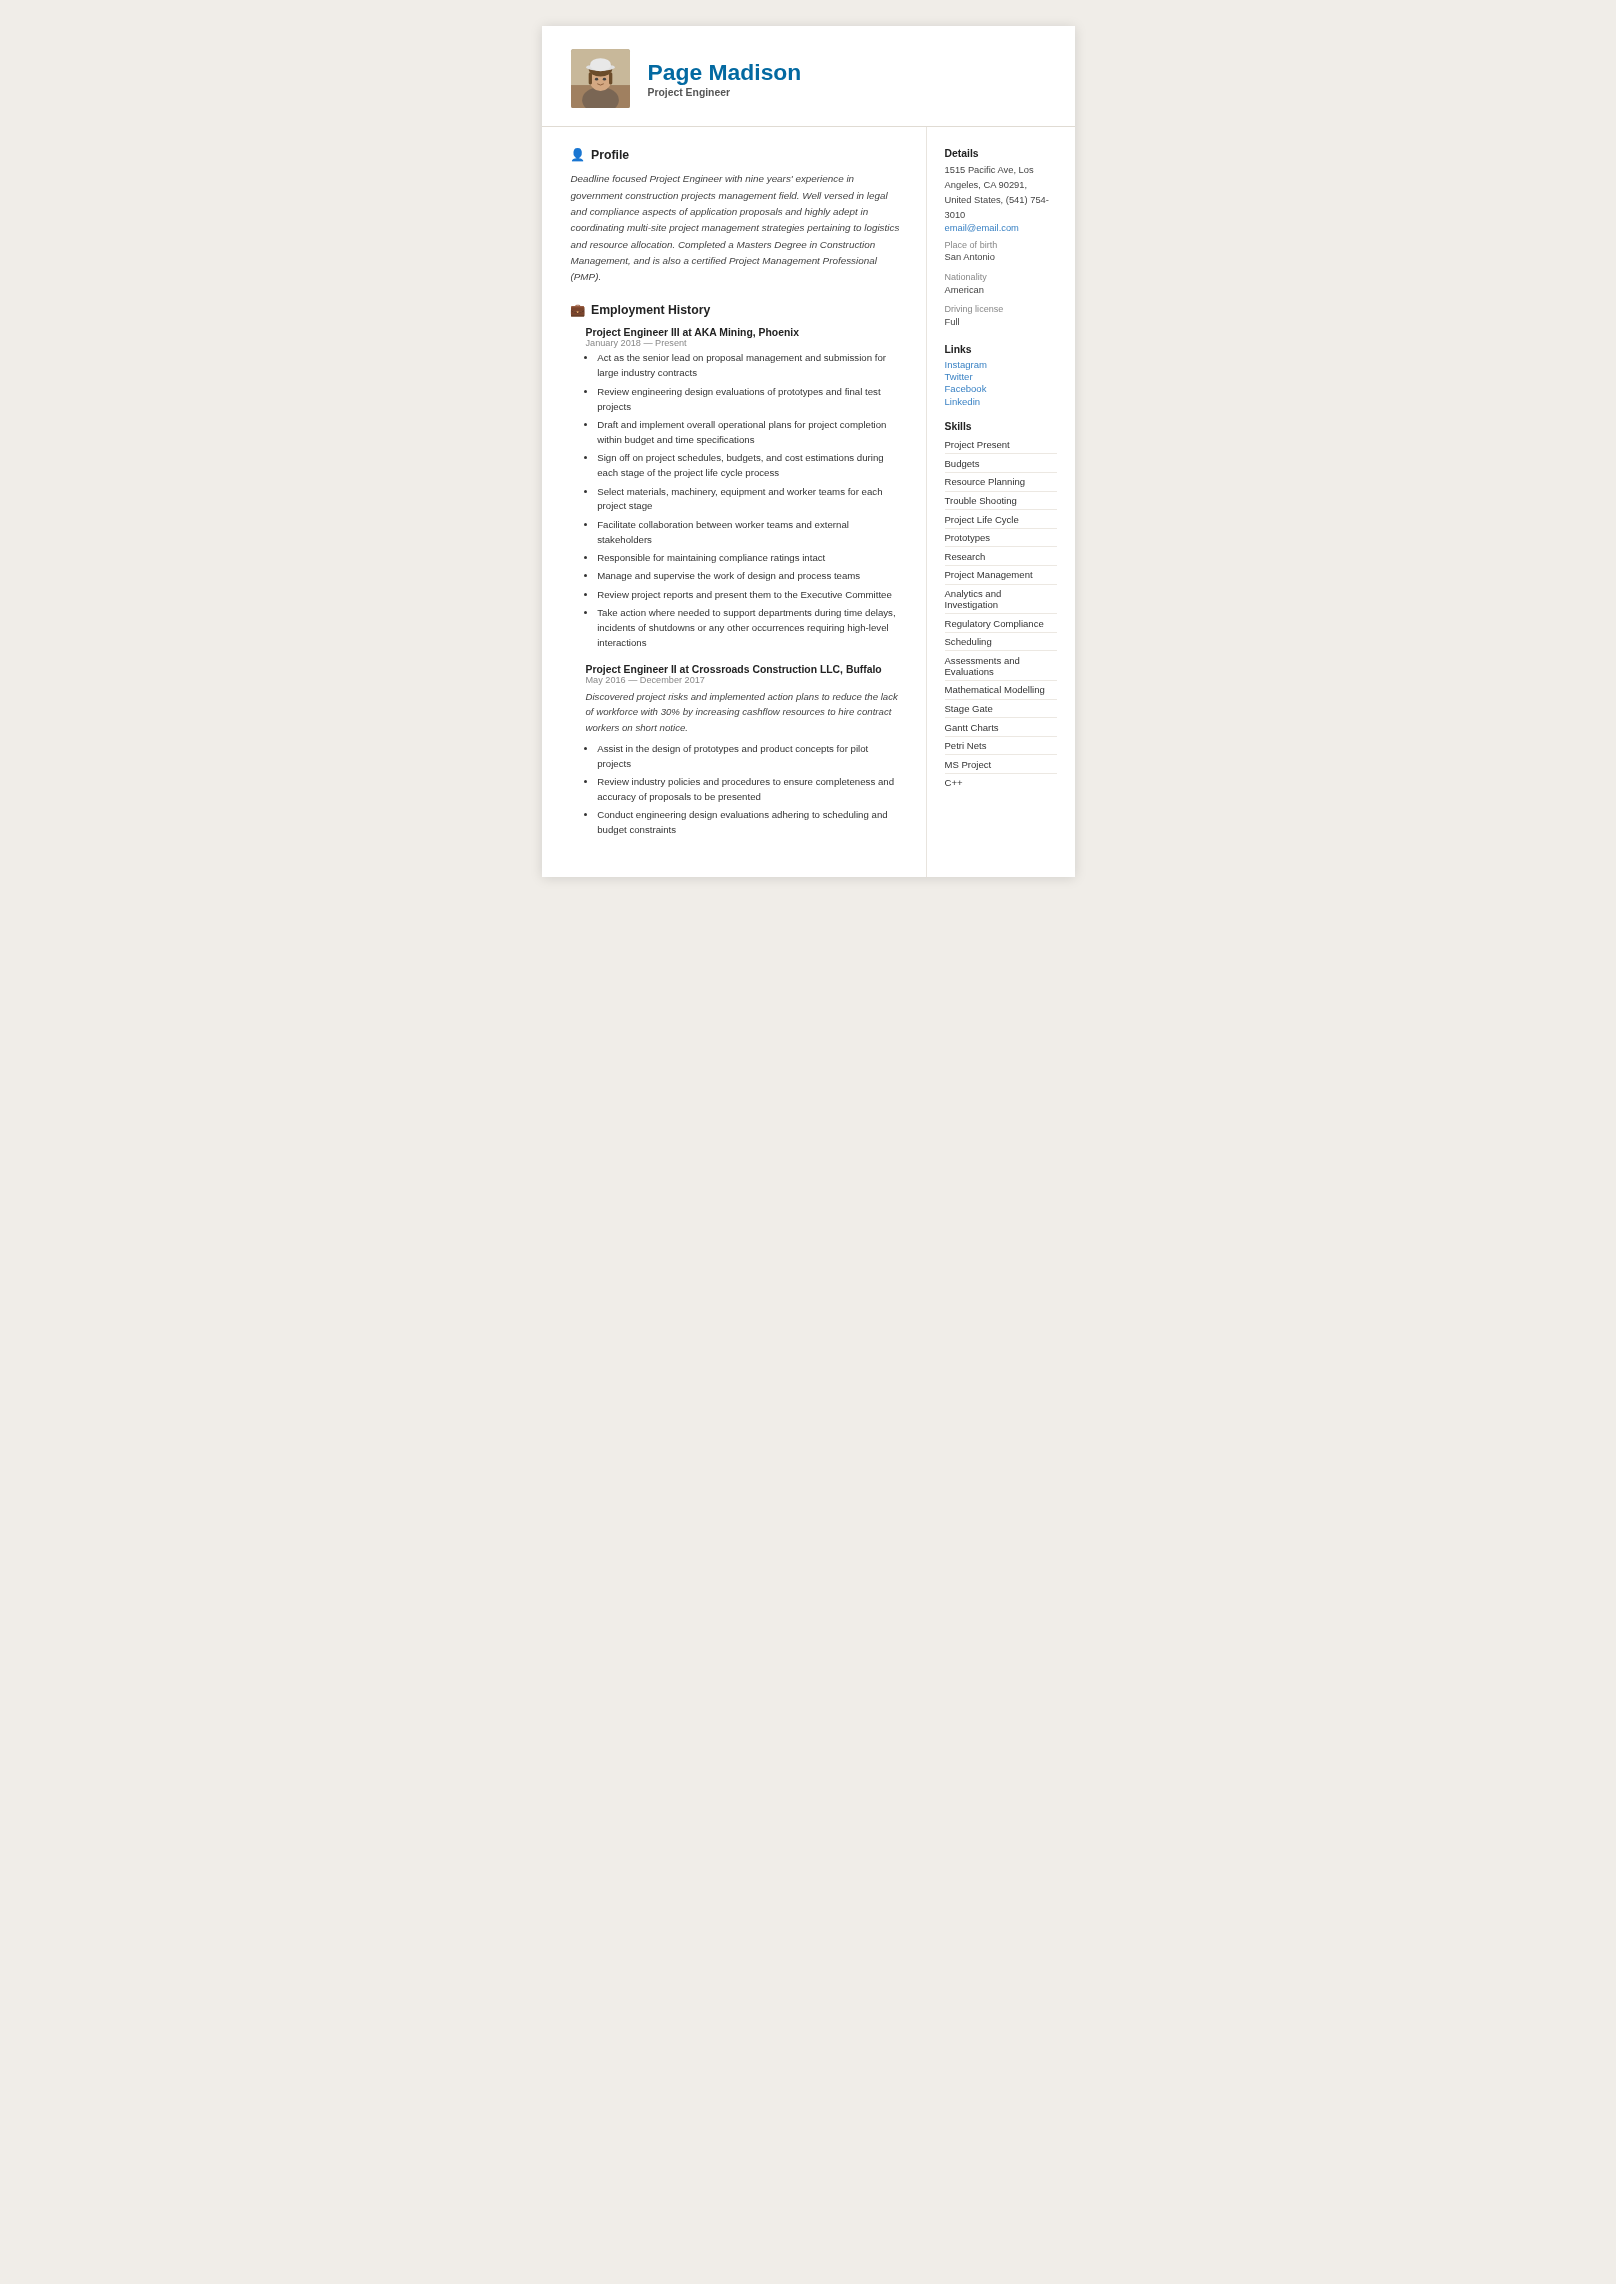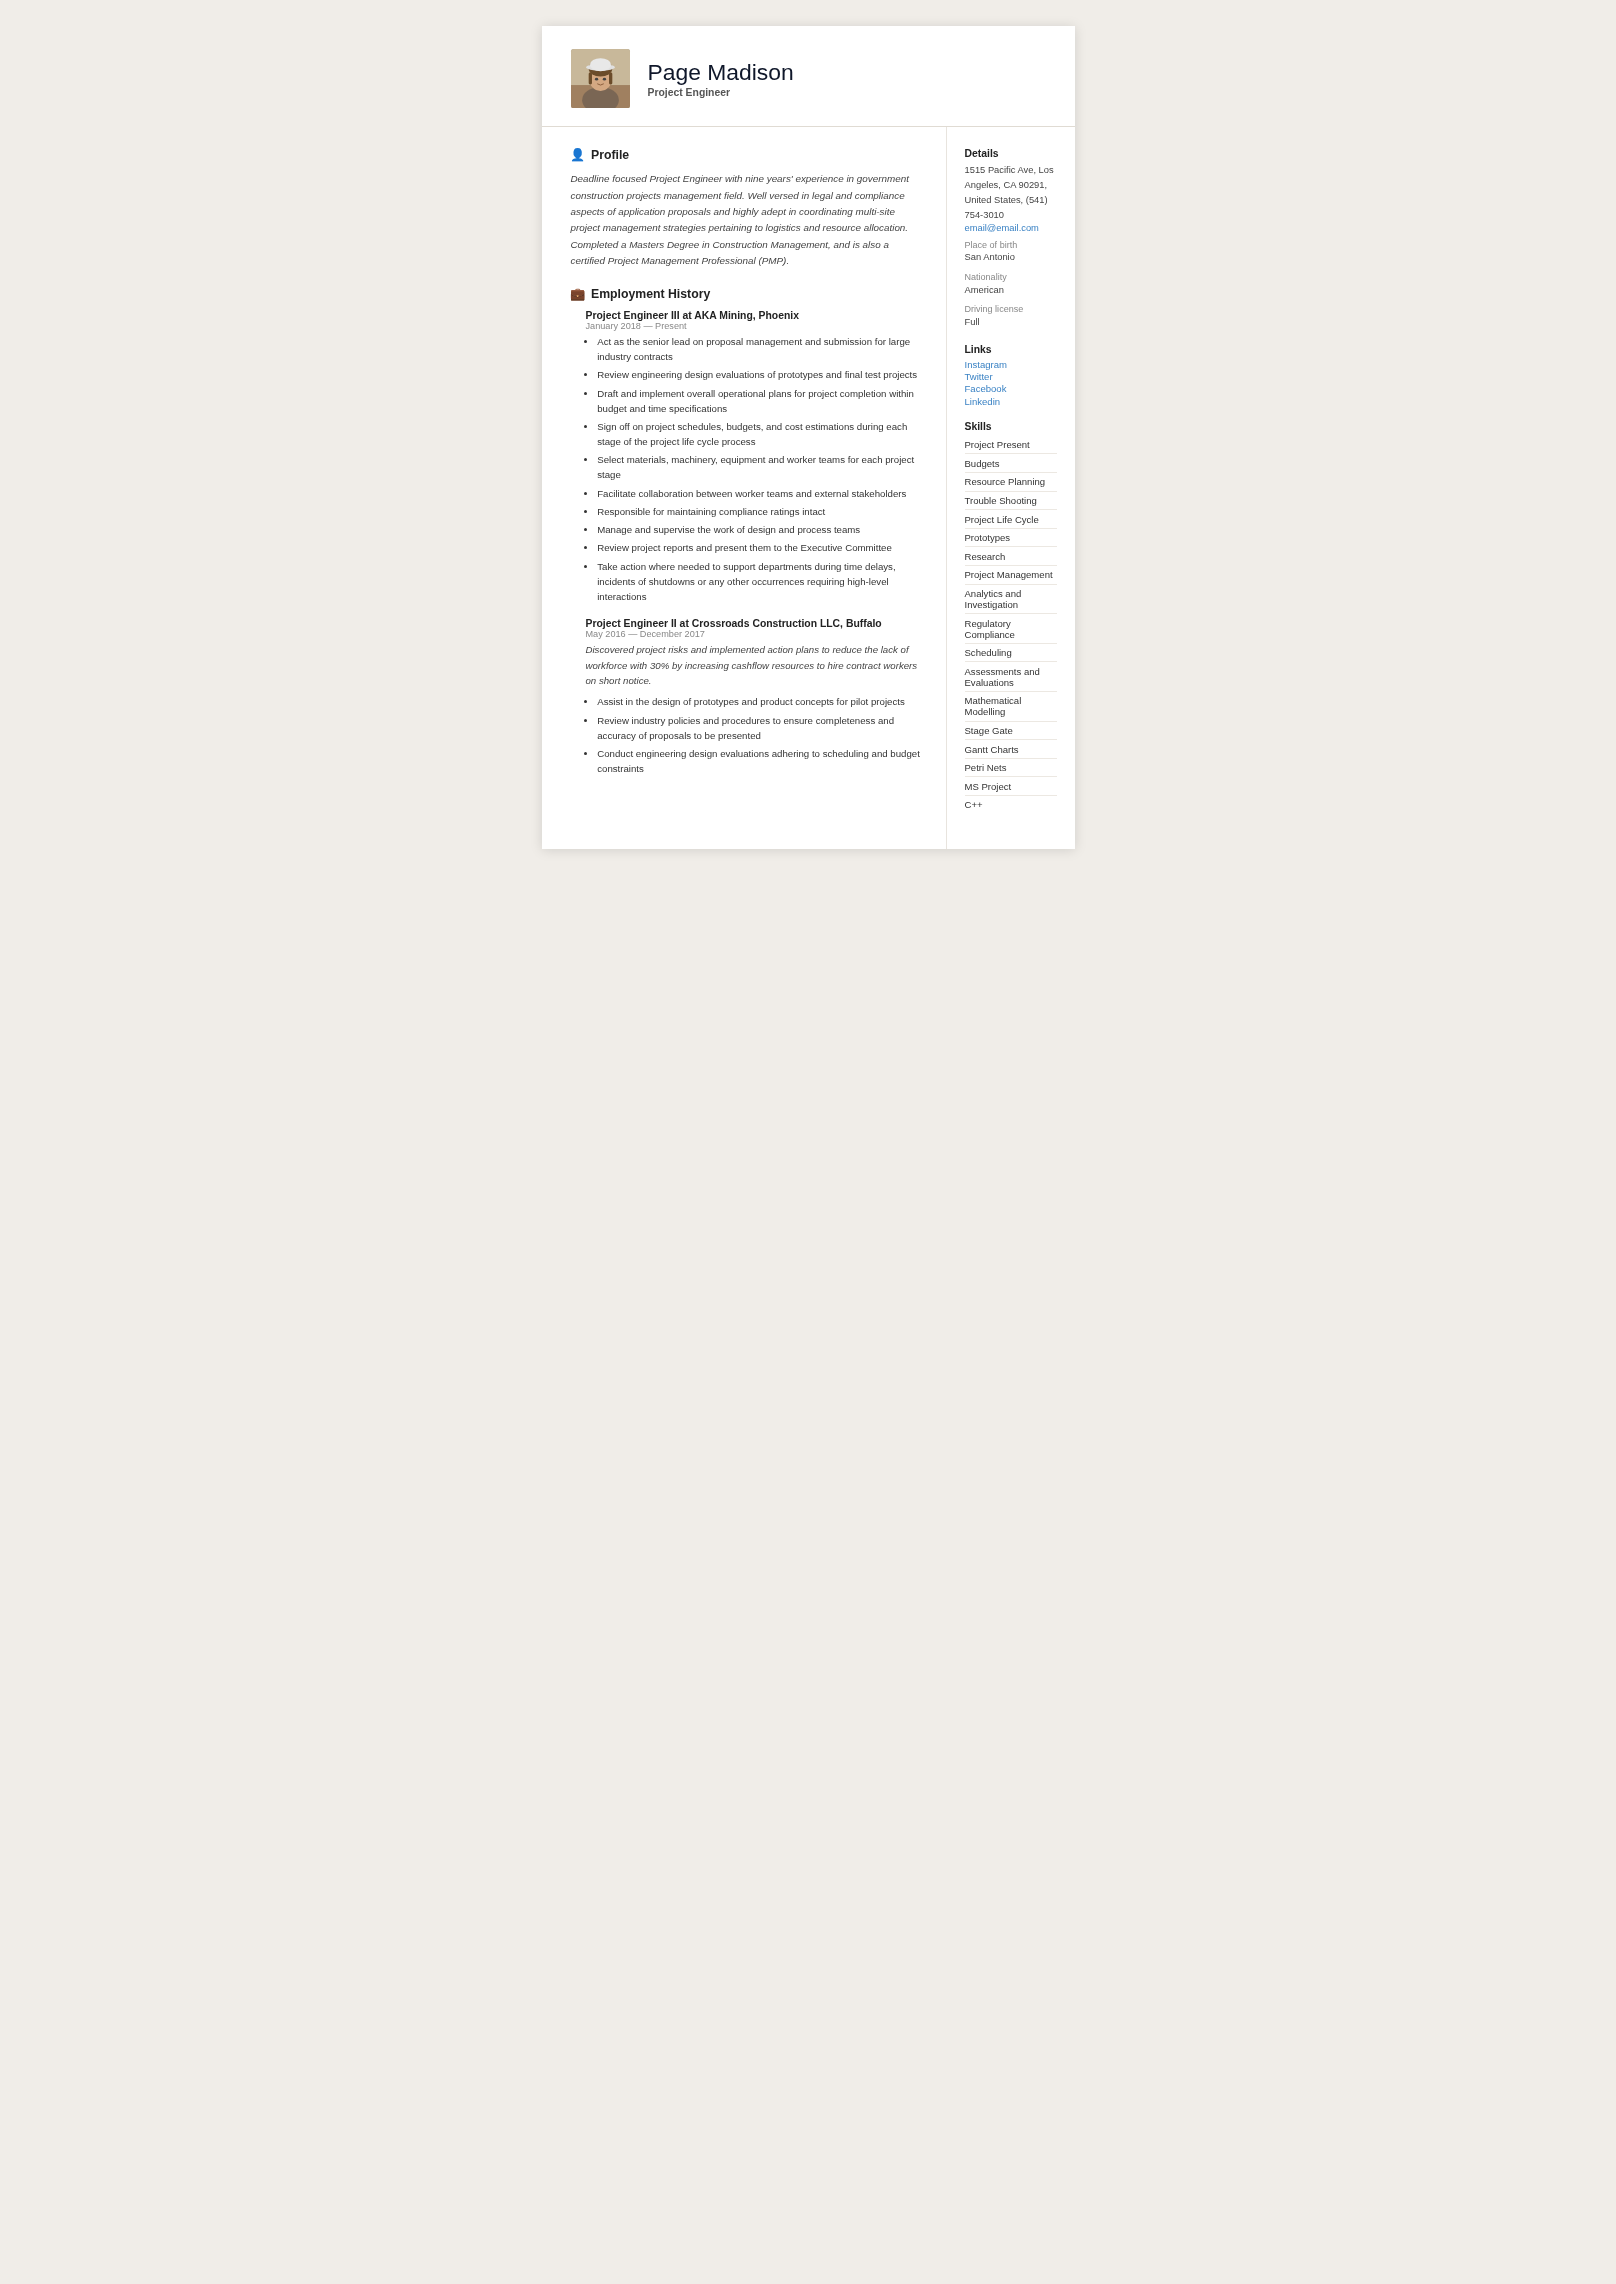--- a/index.html
+++ b/index.html
@@ -35,22 +35,22 @@
       overflow: hidden;
       margin-right: 18px;
       flex-shrink: 0;
       background: #b0a898;
       position: relative;
     }
     
     .header-info {}
     .header-name {
       font-size: 2.2em;
-      font-weight: 400;
-      color: #0f172a;
+      font-weight: 700;
+      color: #0369a1;
       line-height: 1.1;
     }
     .header-title {
       font-size: 1em;
       color: #555;
       margin-top: 2.6px;
       font-weight: 700;
     }
     
     .body {
@@ -58,21 +58,21 @@
       flex: 1;
     }
     
     .left-col {
       flex: 1;
       padding: 21px 23.4px 21px 29px;
       border-right: 0.7px solid #e8e4de;
     }
     
     .right-col {
-      width: 128px;
+      width: 148px;
       padding: 21px 18px 21px 18px;
       flex-shrink: 0;
     }
     
     .section {
       margin-bottom: 18px;
     }
     .section-title {
       font-size: 1.18em;
       font-weight: 700;

